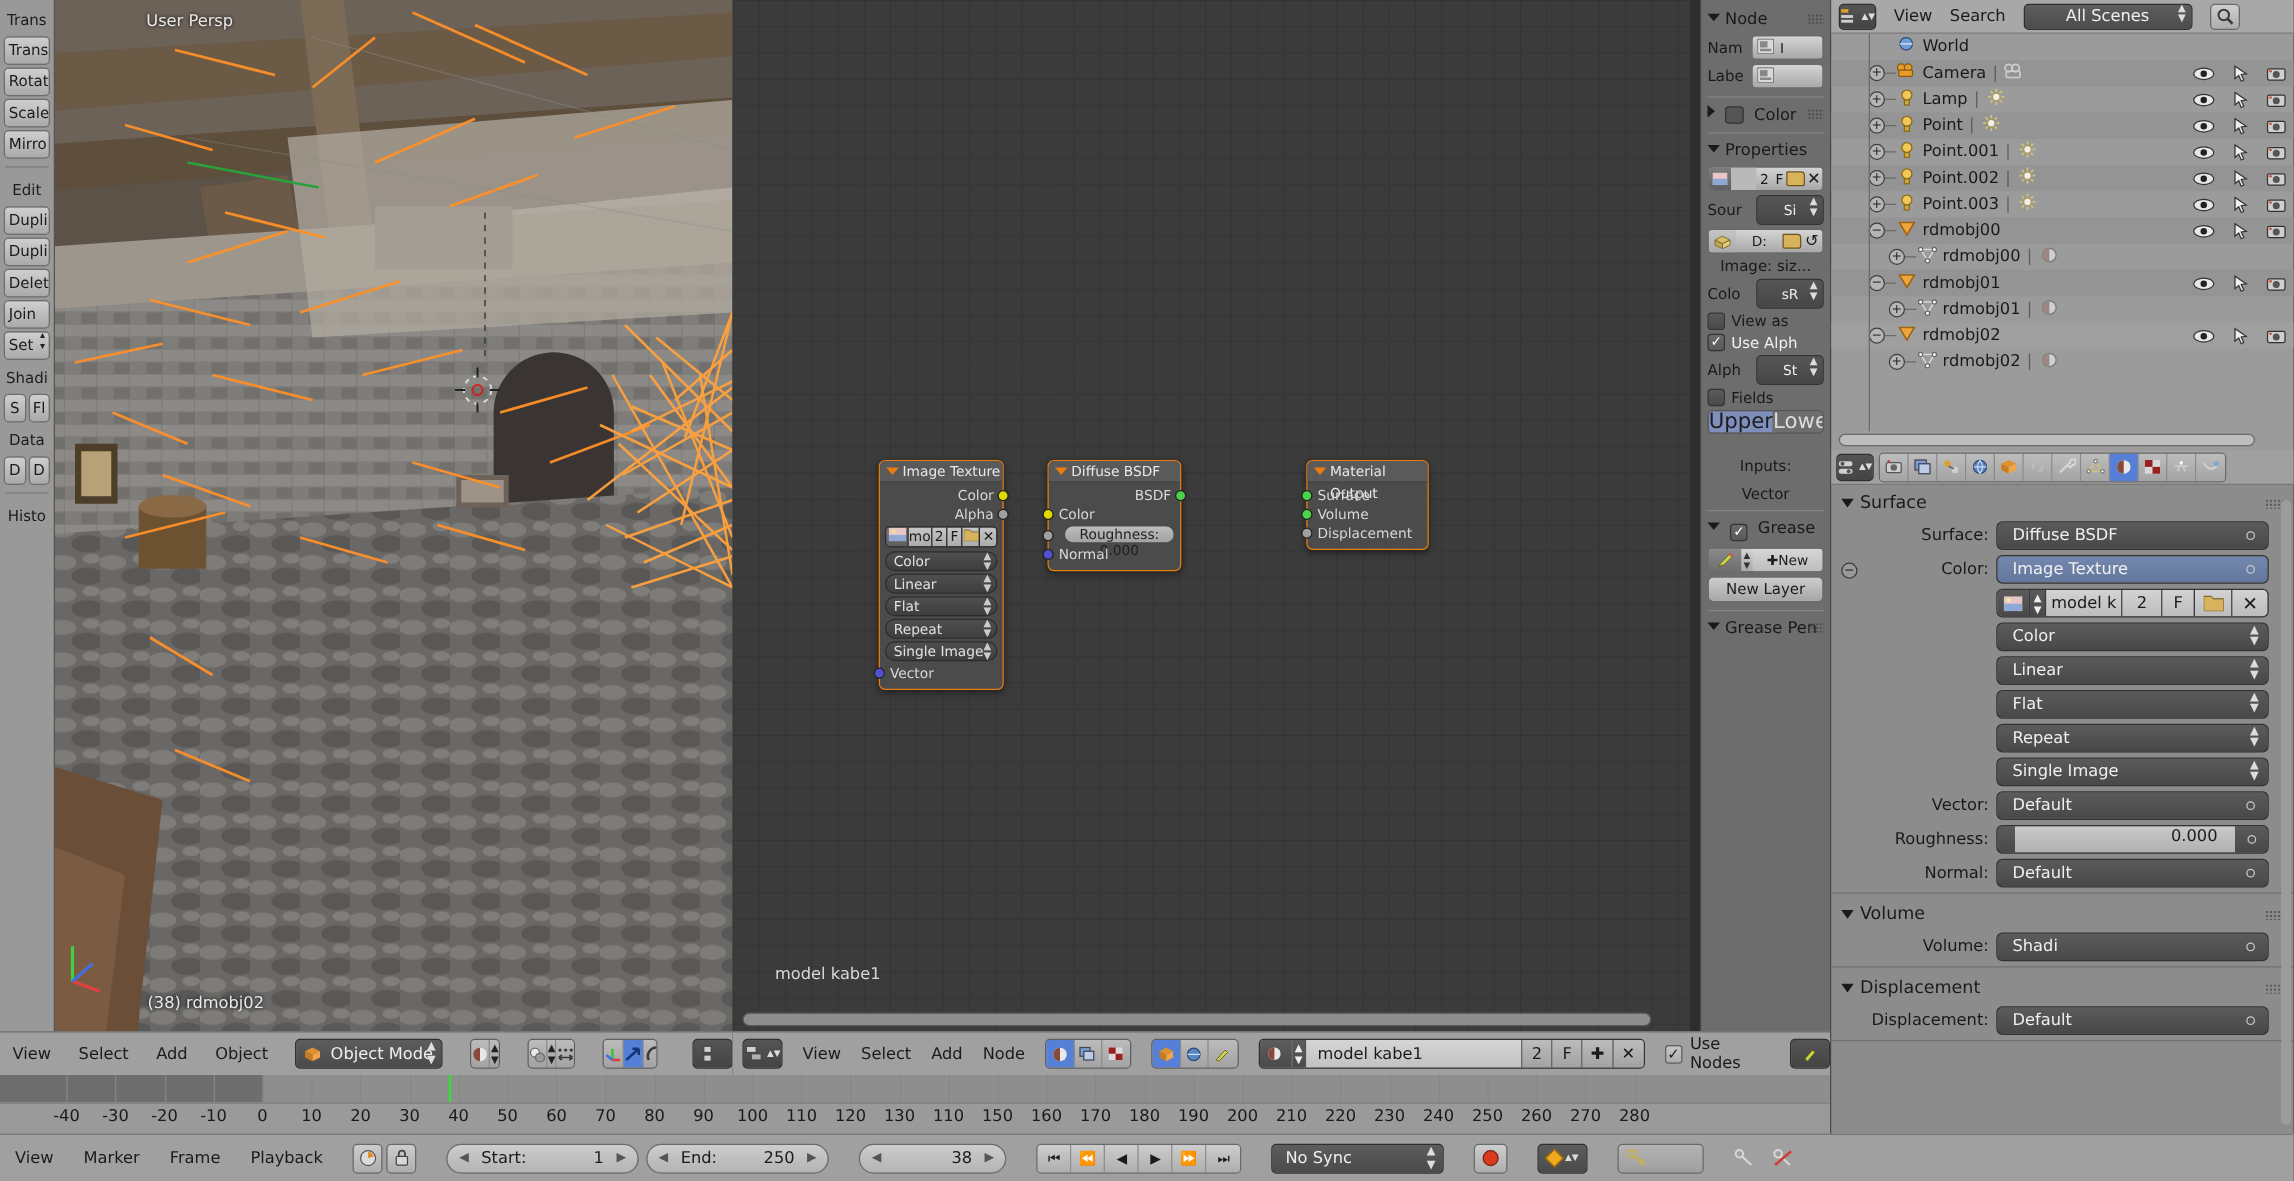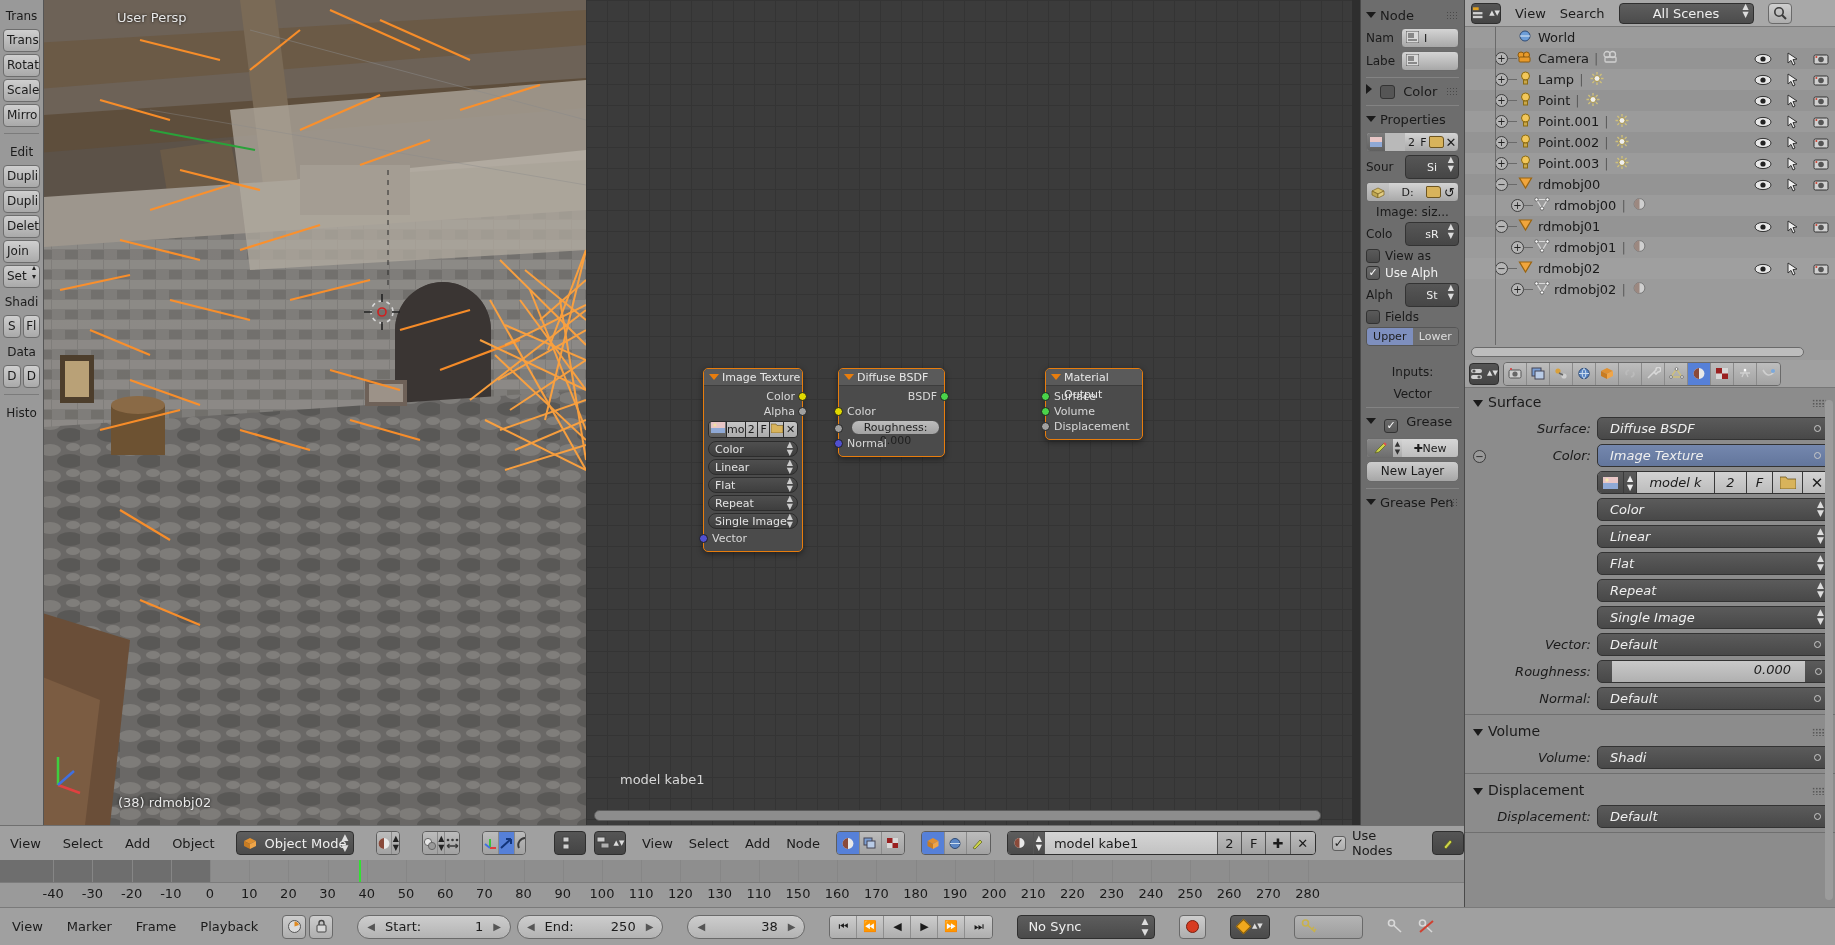--- a/index.html
+++ b/index.html
@@ -90,21 +90,21 @@
     font-size:11px; color:#1b1b1b; overflow:hidden; }
   .np-sep { height:1px; background:#838383; margin:6px 0; }
   .np-dark { height:24px; background:linear-gradient(#565656,#464646); border:1px solid #333;
     border-radius:4px; color:#eee; font-size:11px; display:flex; align-items:center;
     justify-content:center; }
   .np-check { width:14px;height:14px; background:linear-gradient(#5a5a5a,#4a4a4a);
     border:1px solid #333; border-radius:3px; flex:none; }
   .np-check.on { background:linear-gradient(#6a6a6a,#5a5a5a); color:#fff; font-size:11px;
     line-height:12px; text-align:center; }
   .np-split { display:flex; height:19px; border-radius:4px; overflow:hidden; border:1px solid #555;}
-  .np-split div { flex:1; font-size:11px; line-height:17px; text-align:center; }
+  .np-split div { flex:1; font-size:17px; line-height:17px; text-align:center; }
   .np-split .a { background:#7e8fbe; color:#1d1d1d;}
   .np-split .b { background:#6e6e6e; color:#ddd;}
   .np-btn { height:21px; background:linear-gradient(#cdcdcd,#a6a6a6); border:1px solid #6a6a6a;
     border-radius:5px; color:#1b1b1b; font-size:12px; text-align:center; line-height:19px; }
   .foldericon { width:15px;height:12px; background:#d8b35b; border:1px solid #6d5520;
     border-radius:1px 3px 2px 2px; flex:none; }
   .xicon { flex:none; width:14px; text-align:center; color:#1b1b1b; font-size:13px;}
 
   
   #outliner { position:absolute; left:1464px; top:0; width:371px; height:360px;
@@ -149,21 +149,21 @@
   .pt:last-child{border-right:none;}
   .pt.active { background:#5680d8; }
   .p-head { font-size:14px; color:#1a1a1a; padding:6px 8px 5px; position:relative; }
   .p-head .tri { display:inline-block; width:0;height:0; margin-right:5px;
     border-left:5px solid transparent;border-right:5px solid transparent;border-top:7px solid #1a1a1a;}
   .p-head .tri.r { border-top:5px solid transparent;border-bottom:5px solid transparent;
     border-left:7px solid #1a1a1a;border-right:none; }
   .p-head .grip { position:absolute; right:9px; top:11px; width:14px;height:8px;
     background-image:radial-gradient(#585858 45%,transparent 46%); background-size:3.2px 3.2px;}
   .p-sep { height:1px; background:#6f6f6f; margin:2px 0; }
-  .p-row { display:flex; align-items:center; padding:2px 3px 2px 4px; gap:6px;font-style:italic; }
+  .p-row { display:flex; align-items:center; padding:2px 20px 2px 4px; gap:6px; }
   .p-lbl { width:122px; text-align:right; font-size:13px; color:#1a1a1a; }
   .p-lbl.ind { position:relative; }
   .p-minus { position:absolute; left:4px; top:2px; width:13px;height:13px; border-radius:50%;
     border:1px solid #3a3a3a; background:#9a9a9a; font-size:10px;line-height:11px;text-align:center;}
   .p-val { flex:1; height:23px; background:linear-gradient(#5b5b5b,#484848); border:1px solid #333;
     border-radius:5px; color:#efefef; font-size:13px; line-height:21px; padding-left:12px;
     position:relative; }
   .p-val.blue { background:linear-gradient(#7487ae,#63769c); }
   .p-val .ring { position:absolute; right:10px; top:7px; width:7px;height:7px;
     border:1px solid #c9c9c9; border-radius:50%; }

